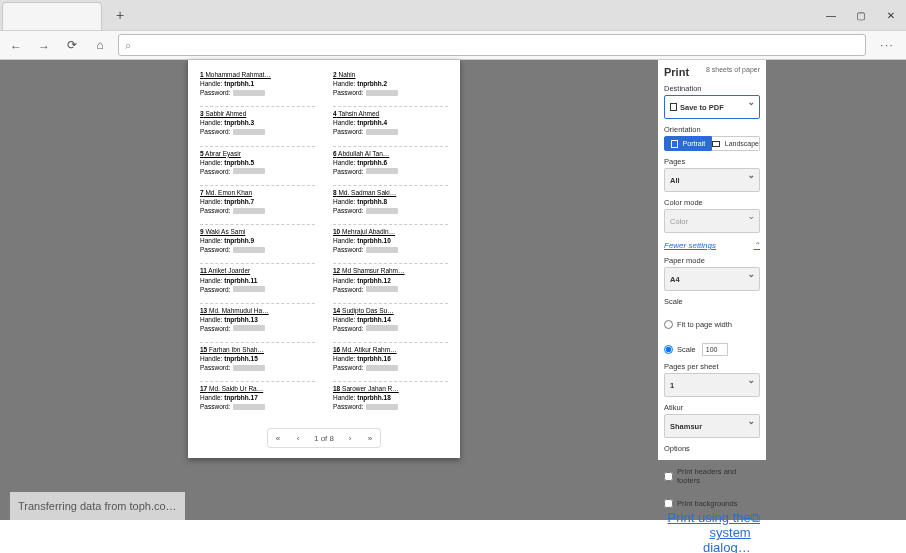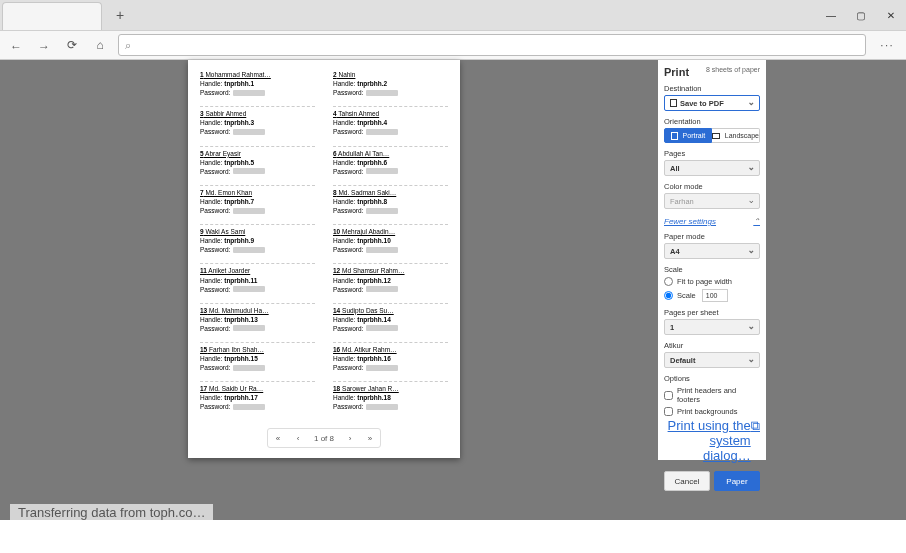--- a/index.html
+++ b/index.html
@@ -30,39 +30,39 @@
 .hr { border: none; border-top: 0.5px dashed #ccc; margin: 2px 0; }
 .pager { position: absolute; bottom: 10px; left: 50%; transform: translateX(-50%); height: 20px; background: #fff; border: 1px solid #ddd; border-radius: 3px; display: flex; align-items: center; font-size: 8px; color: #555; }
 .pgbtn { width: 20px; text-align: center; }
 .pgtxt { padding: 0 6px; }
 
 .panel { position: absolute; right: 140px; top: 0; width: 108px; height: 400px; background: #fff; font-size: 8px; color: #333; padding: 6px 6px; }
 .ph { display: flex; justify-content: space-between; align-items: flex-start; margin-bottom: 4px; }
 .ph .title { font-size: 11px; font-weight: 600; }
 .ph .sheets { font-size: 7px; color: #666; }
 .lbl { font-size: 7.5px; color: #333; margin-top: 6px; margin-bottom: 2px; }
-.sel { width: 100%; height: 16px; border: 1px solid #ccc; background: #f1f1f1; border-radius: 2px; display: flex; align-items: center; padding: 0 5px; font-size: 7.5px; font-weight: 600; position: relative; }
+.sel { width: 100%; height: 24px; border: 1px solid #ccc; background: #f1f1f1; border-radius: 2px; display: flex; align-items: center; padding: 0 5px; font-size: 7.5px; font-weight: 600; position: relative; }
 .sel::after { content: "⌄"; position: absolute; right: 4px; top: 1px; font-size: 9px; color: #666; }
 .sel.blue { border: 1.5px solid #2b6cd4; background: #fff; }
 .seg { display: flex; gap: 0; }
 .segbtn { flex: 1; height: 15px; font-size: 7px; display: flex; align-items: center; justify-content: center; gap: 2px; border: 1px solid #ccc; }
 .segbtn.active { background: #2b6cd4; color: #fff; border-color: #2b6cd4; }
 .segbtn:first-child { border-radius: 2px 0 0 2px; }
 .segbtn:last-child { border-radius: 0 2px 2px 0; border-left: none; }
 .fewer { display: flex; justify-content: space-between; align-items: center; font-size: 8px; color: #2b6cd4; margin-top: 8px; text-decoration: underline; font-style: italic; }
 .fewer .arr { color: #666; text-decoration: none; }
-.radio, .check { display: flex; align-items: center; gap: 4px; font-size: 7.5px; margin-top: 3px; }
+.radio, .check { display: flex; align-items: center; gap: 4px; font-size: 7.5px; margin-top: 14px; }
 .radio input, .check input { width: 9px; height: 9px; }
 .scalebox { width: 26px; height: 13px; border: 1px solid #ccc; font-size: 7px; display: flex; align-items: center; padding: 0 3px; margin-left: 2px; }
 .link { color: #2b6cd4; text-decoration: underline; font-size: 13px; margin-top: 2px; display: flex; justify-content: space-between; text-align: right; }
 .btns { display: flex; gap: 4px; margin-top: 8px; }
 .btn { flex: 1; height: 20px; font-size: 8px; display: flex; align-items: center; justify-content: center; border: 1px solid #ccc; border-radius: 2px; background: #f3f3f3; }
 .btn.primary { background: #2b6cd4; color: #fff; border-color: #2b6cd4; }
 
-.statusbar { position: absolute; bottom: 33px; left: 10px; height: 16px; background: #d4d4d4; padding: 0 8px; font-size: 13px; color: #555; display: flex; align-items: center; }
+.statusbar { position: absolute; bottom: 33px; left: 10px; height: 28px; background: #d4d4d4; padding: 0 8px; font-size: 11px; color: #555; display: flex; align-items: center; }
 .doc-icon { display: inline-block; width: 7px; height: 8px; border: 0.8px solid currentColor; margin-right: 3px; position: relative; }
 </style>
 </head>
 <body>
 
 <div class="titlebar">
   <div class="tab"></div>
   <div class="newtab">+</div>
   <div class="winctrls">
     <div class="winbtn">—</div>
@@ -228,21 +228,21 @@
       <div class="segbtn">
           <span class="doc-icon" style="width:8px;height:6px"></span>
           <span>Landscape</span>
         </div>
     </div>
 
     <div class="lbl">Pages</div>
     <div class="sel">All</div>
 
     <div class="lbl">Color mode</div>
-    <div class="sel" style="color:#999;font-weight:normal">Farhan</div>
+    <div class="sel" style="color:#999;font-weight:normal">Color</div>
 
     <div class="fewer">
         <span>Fewer settings</span>
         <span class="arr">⌃</span>
       </div>
 
     <div class="lbl">Paper mode</div>
     <div class="sel">A4</div>
 
     <div class="lbl">Scale</div>
@@ -253,21 +253,21 @@
     <div class="radio">
         <input type="radio" checked="" style="">
         <span>Scale</span>
         <span class="scalebox">100</span>
       </div>
 
     <div class="lbl">Pages per sheet</div>
     <div class="sel">1</div>
 
     <div class="lbl">Atikur</div>
-    <div class="sel">Default</div>
+    <div class="sel">Shamsur</div>
 
     <div class="lbl">Options</div>
     <div class="check">
         <input type="checkbox" style="">
         <span>Print headers and footers</span>
       </div>
     <div class="check">
         <input type="checkbox" style="">
         <span>Print backgrounds</span>
       </div>

